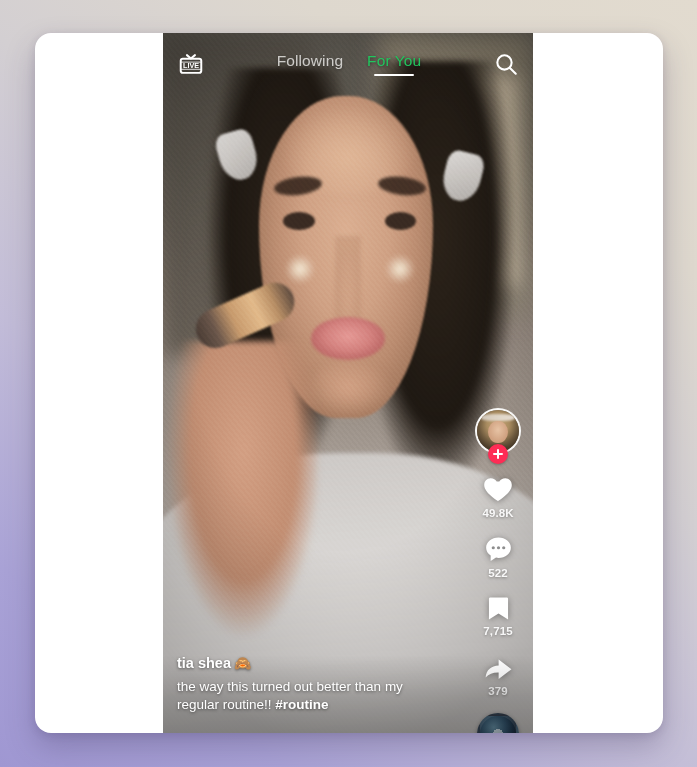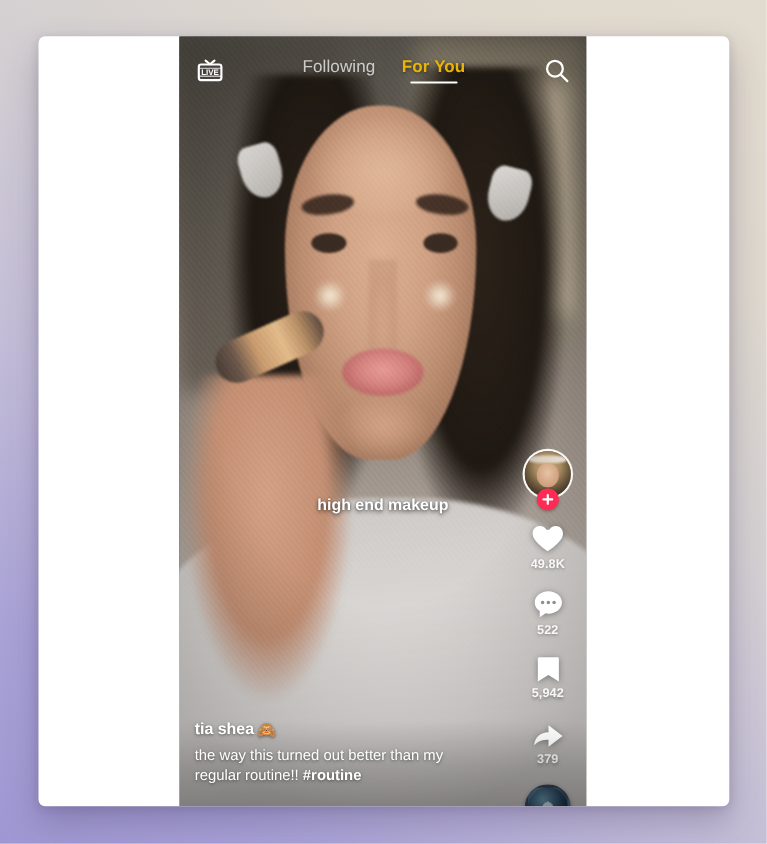--- a/index.html
+++ b/index.html
@@ -19,21 +19,21 @@
         #9f97d2 100%);
     position:relative;
   }
 
   
   #card {
     position:absolute;
     left:35px; top:33px;
     width:628px; height:700px;
     background:#ffffff;
-    border-radius:6px;
+    border-radius:16px;
     box-shadow:0 14px 30px rgba(60,50,90,.28), 0 2px 8px rgba(60,50,90,.15);
     overflow:hidden;
   }
 
   
   #video-pane {
     position:absolute;
     left:128px; top:0;
     width:370px; height:700px;
     overflow:hidden;
@@ -172,21 +172,21 @@
   }
   .tab {
     position:relative;
     font-size:15.5px;
     letter-spacing:.1px;
     padding:2px 1px 8px;
     text-shadow:0 1px 3px rgba(0,0,0,.45);
     cursor:pointer; white-space:nowrap;
   }
   .tab.inactive { color:#e9e8e6; opacity:.82; font-weight:400;text-align:right; }
-  .tab.active { color:#eab308; font-weight:700; }
+  .tab.active { color:#22c55e; font-weight:400; }
   .tab.active::after {
     content:""; position:absolute;
     left:14%; right:14%; bottom:2px; height:2.5px;
     background:#ffffff; border-radius:2px;
   }
   #search-btn { width:26px; height:26px; flex:0 0 auto; display:block; }
 
   
   #rail {
     position:absolute; right:7px; top:375px;
@@ -358,21 +358,20 @@
         <div class="tab active">For You</div>
       </div>
 
       <svg id="search-btn" viewBox="0 0 24 24" fill="none" stroke="#fff" stroke-width="1.9" stroke-linecap="round">
         <circle cx="10.6" cy="10.6" r="6.6"></circle>
         <path d="M15.6 15.6 L21 21"></path>
       </svg>
     </div>
 
     <div id="sticker">
-      <div>high end makeup</div>
     </div>
 
     <div id="rail">
 
       <div id="avatar-wrap">
         <div id="avatar">
           <div class="av-hair"></div>
           <div class="av-band"></div>
           <div class="av-face"></div>
         </div>
@@ -393,21 +392,21 @@
           <circle cx="12" cy="10.7" r="1.15" fill="#8d8d8d"></circle>
           <circle cx="15.8" cy="10.7" r="1.15" fill="#8d8d8d"></circle>
         </svg>
         <div class="rail-count">522</div>
       </div>
 
       <div class="rail-item">
         <svg class="rail-icon" width="31" height="31" viewBox="0 0 24 24" fill="#ffffff">
           <path d="M5.6 3.4h12.8c.6 0 1 .45 1 1v16.2l-7.4-4.7-7.4 4.7V4.4c0-.55.45-1 1-1z"></path>
         </svg>
-        <div class="rail-count">5,942</div>
+        <div class="rail-count">7,715</div>
       </div>
 
       <div class="rail-item">
         <svg class="rail-icon" width="33" height="33" viewBox="0 0 24 24" fill="#ffffff">
           <path d="M2.6 19.2c.6-5.5 4.1-8.3 9.5-8.6V6.1l9.3 7.1-9.3 7.1v-4.6c-4.1-.15-6.9 1.1-9.5 3.5z"></path>
         </svg>
         <div class="rail-count">379</div>
       </div>
 
       <div id="disc"></div>

